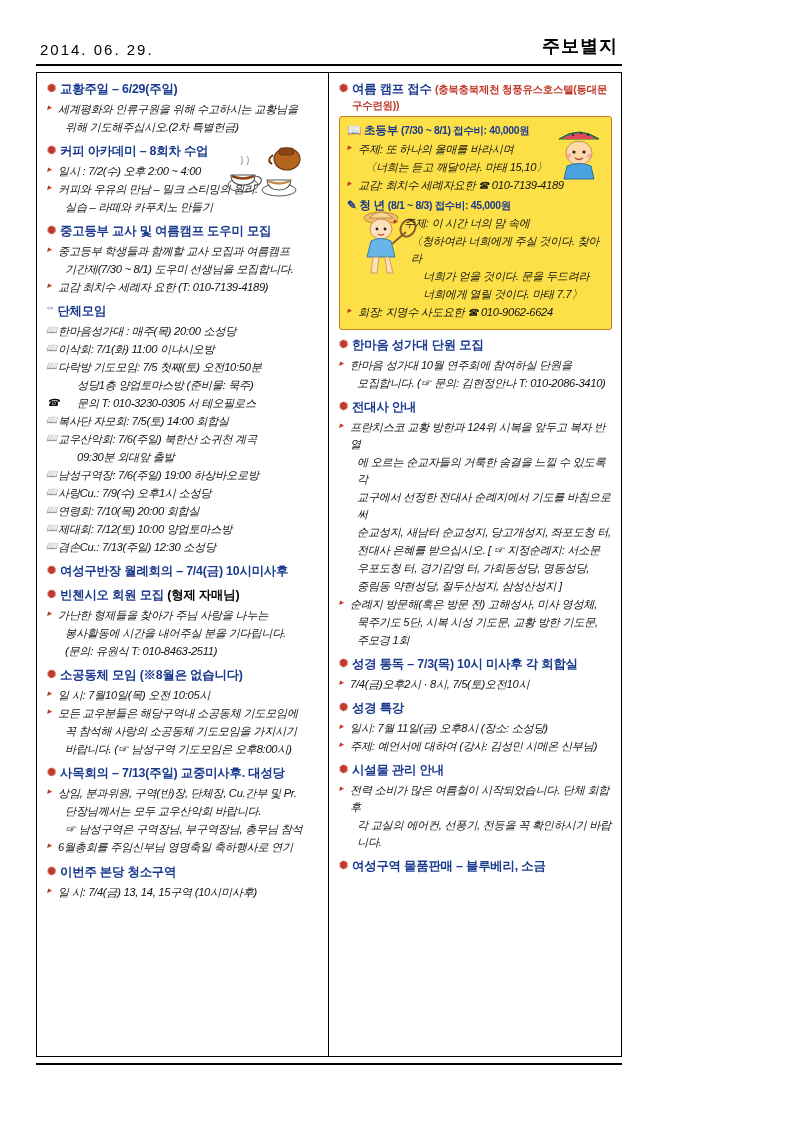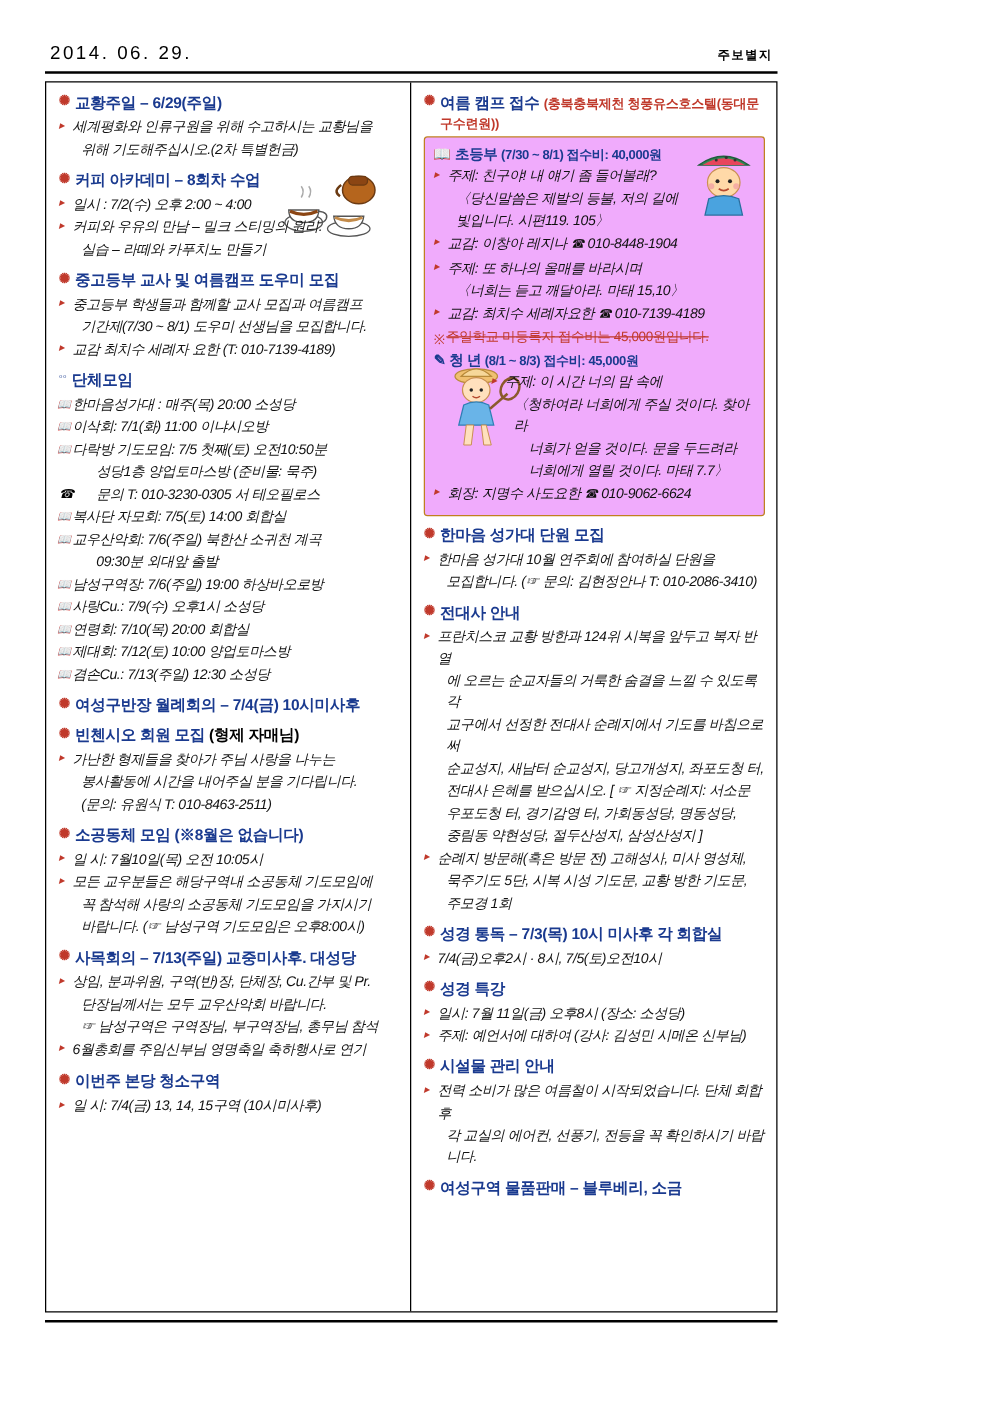--- a/index.html
+++ b/index.html
@@ -20,21 +20,21 @@
   .header {
     display: flex;
     justify-content: space-between;
     align-items: flex-end;
     font-size: 15px;
     letter-spacing: 1px;
     padding: 0 4px 6px 4px;
     color: #000;
   }
   .header .date { font-size: 15px; letter-spacing: 2px; }
-  .header .title { font-size: 10px; font-weight: bold; letter-spacing: 1px; }
+  .header .title { font-size: 18px; font-weight: bold; letter-spacing: 1px; }
   .rule { border-top: 2px solid #000; margin: 0 0 6px 0; }
   .rule-bottom { border-top: 2px solid #000; margin-top: 6px; }
 
   .frame {
     border: 1.5px solid #000;
     height: 985px;
     display: flex;
   }
   .col {
     width: 50%;
@@ -88,21 +88,21 @@
   }
   .redtext { color:#c0392b; }
 
   
   .campbox {
     border: 1.2px solid #c08020;
     border-radius: 3px;
     padding: 6px 7px 5px 7px;
     margin-top: 2px;
     position: relative;
-    background: #f0abfc;
+    background: #fde047;
   }
   .camp-title {
     font-size: 11.6px;
     font-weight: bold;
     color: #1a3a8f;
     margin-bottom: 2px;
     letter-spacing: -0.3px;
   }
   .camp-sub { margin-bottom: 3px; }
   .note-strike {
@@ -274,35 +274,28 @@
                 <ellipse cx="28" cy="34" rx="13" ry="12" fill="#ffd9a8" stroke="#c98f52" stroke-width="1"></ellipse>
                 <circle cx="23" cy="33" r="1.6" fill="#222"></circle>
                 <circle cx="33" cy="33" r="1.6" fill="#222"></circle>
                 <path d="M24 39 q4 3 8 0" stroke="#b5492f" stroke-width="1.3" fill="none"></path>
                 <circle cx="18" cy="37" r="2.4" fill="#f3a3a3" opacity="0.8"></circle>
                 <circle cx="38" cy="37" r="2.4" fill="#f3a3a3" opacity="0.8"></circle>
                 <path d="M16 47 q12 -5 24 0 l3 13 h-30 z" fill="#4aa3df" stroke="#2a6f9e" stroke-width="1"></path>
               </svg></span>
             <div class="camp-sub">
               <div class="camp-title"><span>📖</span> 초등부 <span class="tiny">(7/30 ~ 8/1) 접수비: 40,000원</span></div>
-              <ul class="items">
-                <li class="bullet">주제: 친구야! 내 얘기 좀 들어볼래?</li>
-                <li class="cont">〈당신말씀은 제발의 등불, 저의 길에</li>
-                <li class="cont">빛입니다. 시편119. 105〉</li>
-                <li class="bullet">교감: 이창아 레지나 ☎ 010-8448-1904</li>
-              </ul>
             </div>
             <div class="camp-sub">
               <ul class="items">
                 <li class="bullet">주제:   또 하나의 올매를 바라시며</li>
                 <li class="cont">〈너희는 듣고  깨달아라. 마태 15,10〉</li>
                 <li class="bullet">교감: 최치수 세례자요한 ☎ 010-7139-4189</li>
               </ul>
             </div>
-            <div class="note-strike">주일학교 미등록자 접수비는 45,000원입니다.</div>
             <div class="camp-sub" style="margin-top:4px;position:relative;">
               <span class="ill girl-ill"><svg width="66" height="76" viewBox="0 0 66 76">
                   <ellipse cx="30" cy="14" rx="17" ry="6" fill="#f0c070" stroke="#b98b3a" stroke-width="1"></ellipse>
                   <path d="M18 14 q12 -12 24 0 z" fill="#f6d79a" stroke="#b98b3a" stroke-width="1"></path>
                   <ellipse cx="30" cy="25" rx="11" ry="10" fill="#ffe0bd" stroke="#c98f52" stroke-width="1"></ellipse>
                   <circle cx="26" cy="25" r="1.4" fill="#222"></circle>
                   <circle cx="34" cy="25" r="1.4" fill="#222"></circle>
                   <path d="M27 30 q3 2.5 6 0" stroke="#b5492f" stroke-width="1.2" fill="none"></path>
                   <path d="M20 37 q10 -5 20 0 l4 16 h-28 z" fill="#69b4e8" stroke="#2f7fb5" stroke-width="1"></path>
                   <path d="M22 53 l-2 16 h6 l2 -16 z" fill="#ffe0bd" stroke="#c98f52" stroke-width="0.8"></path>

